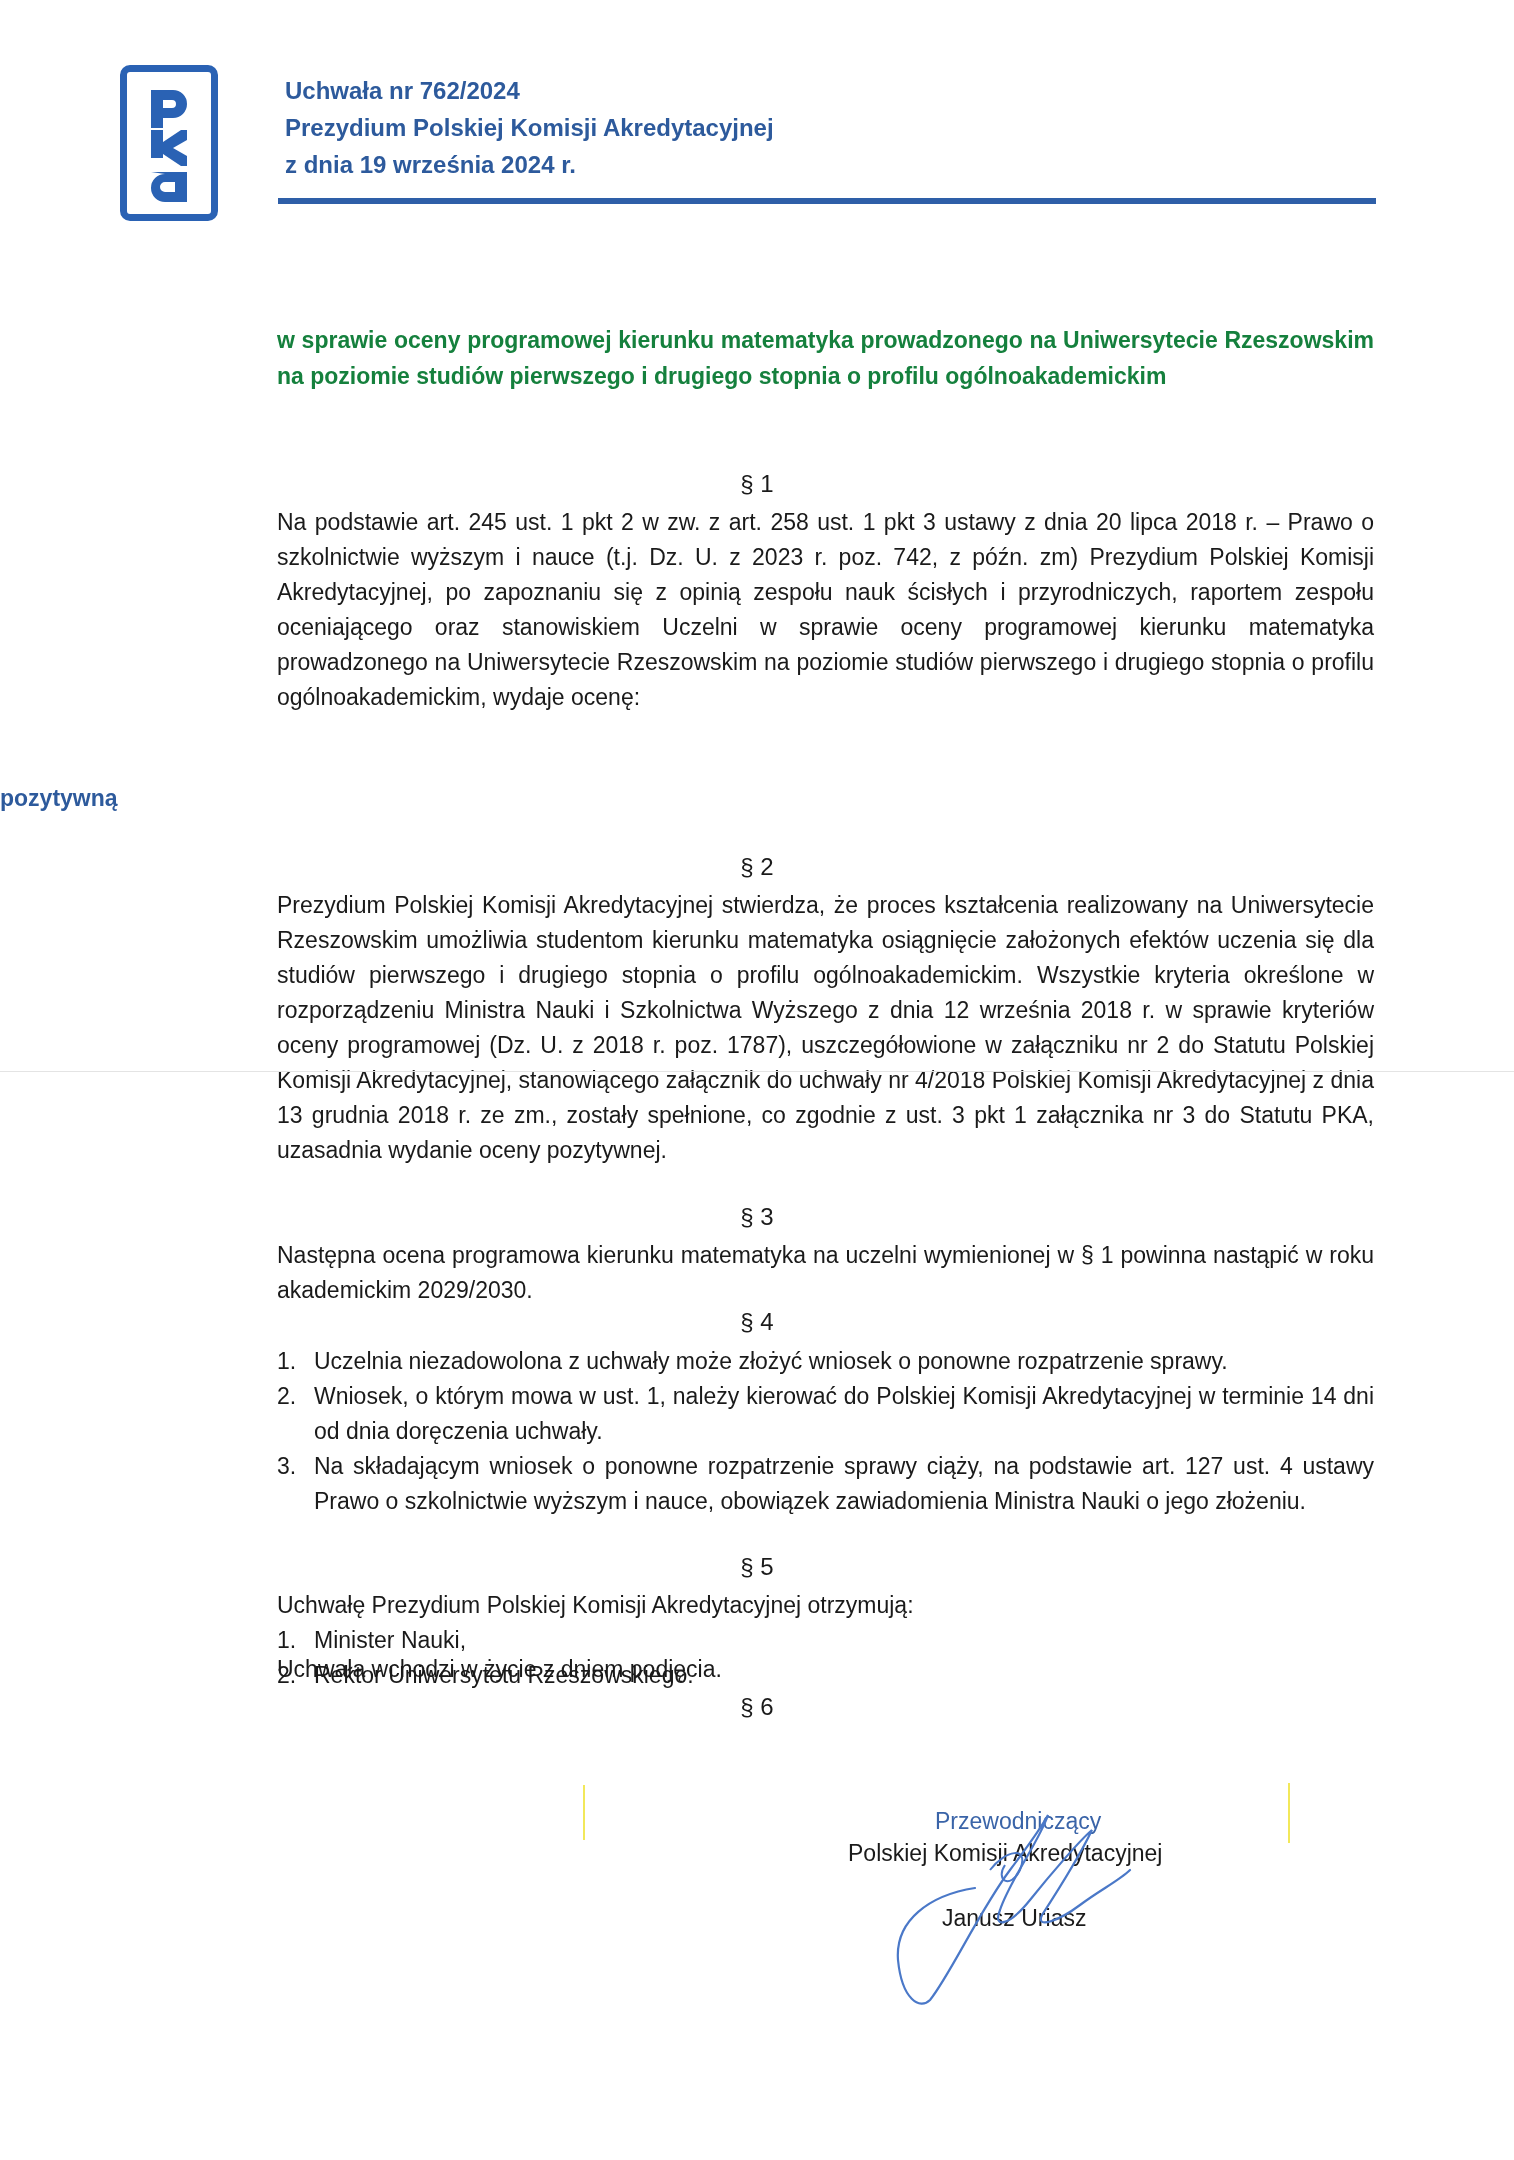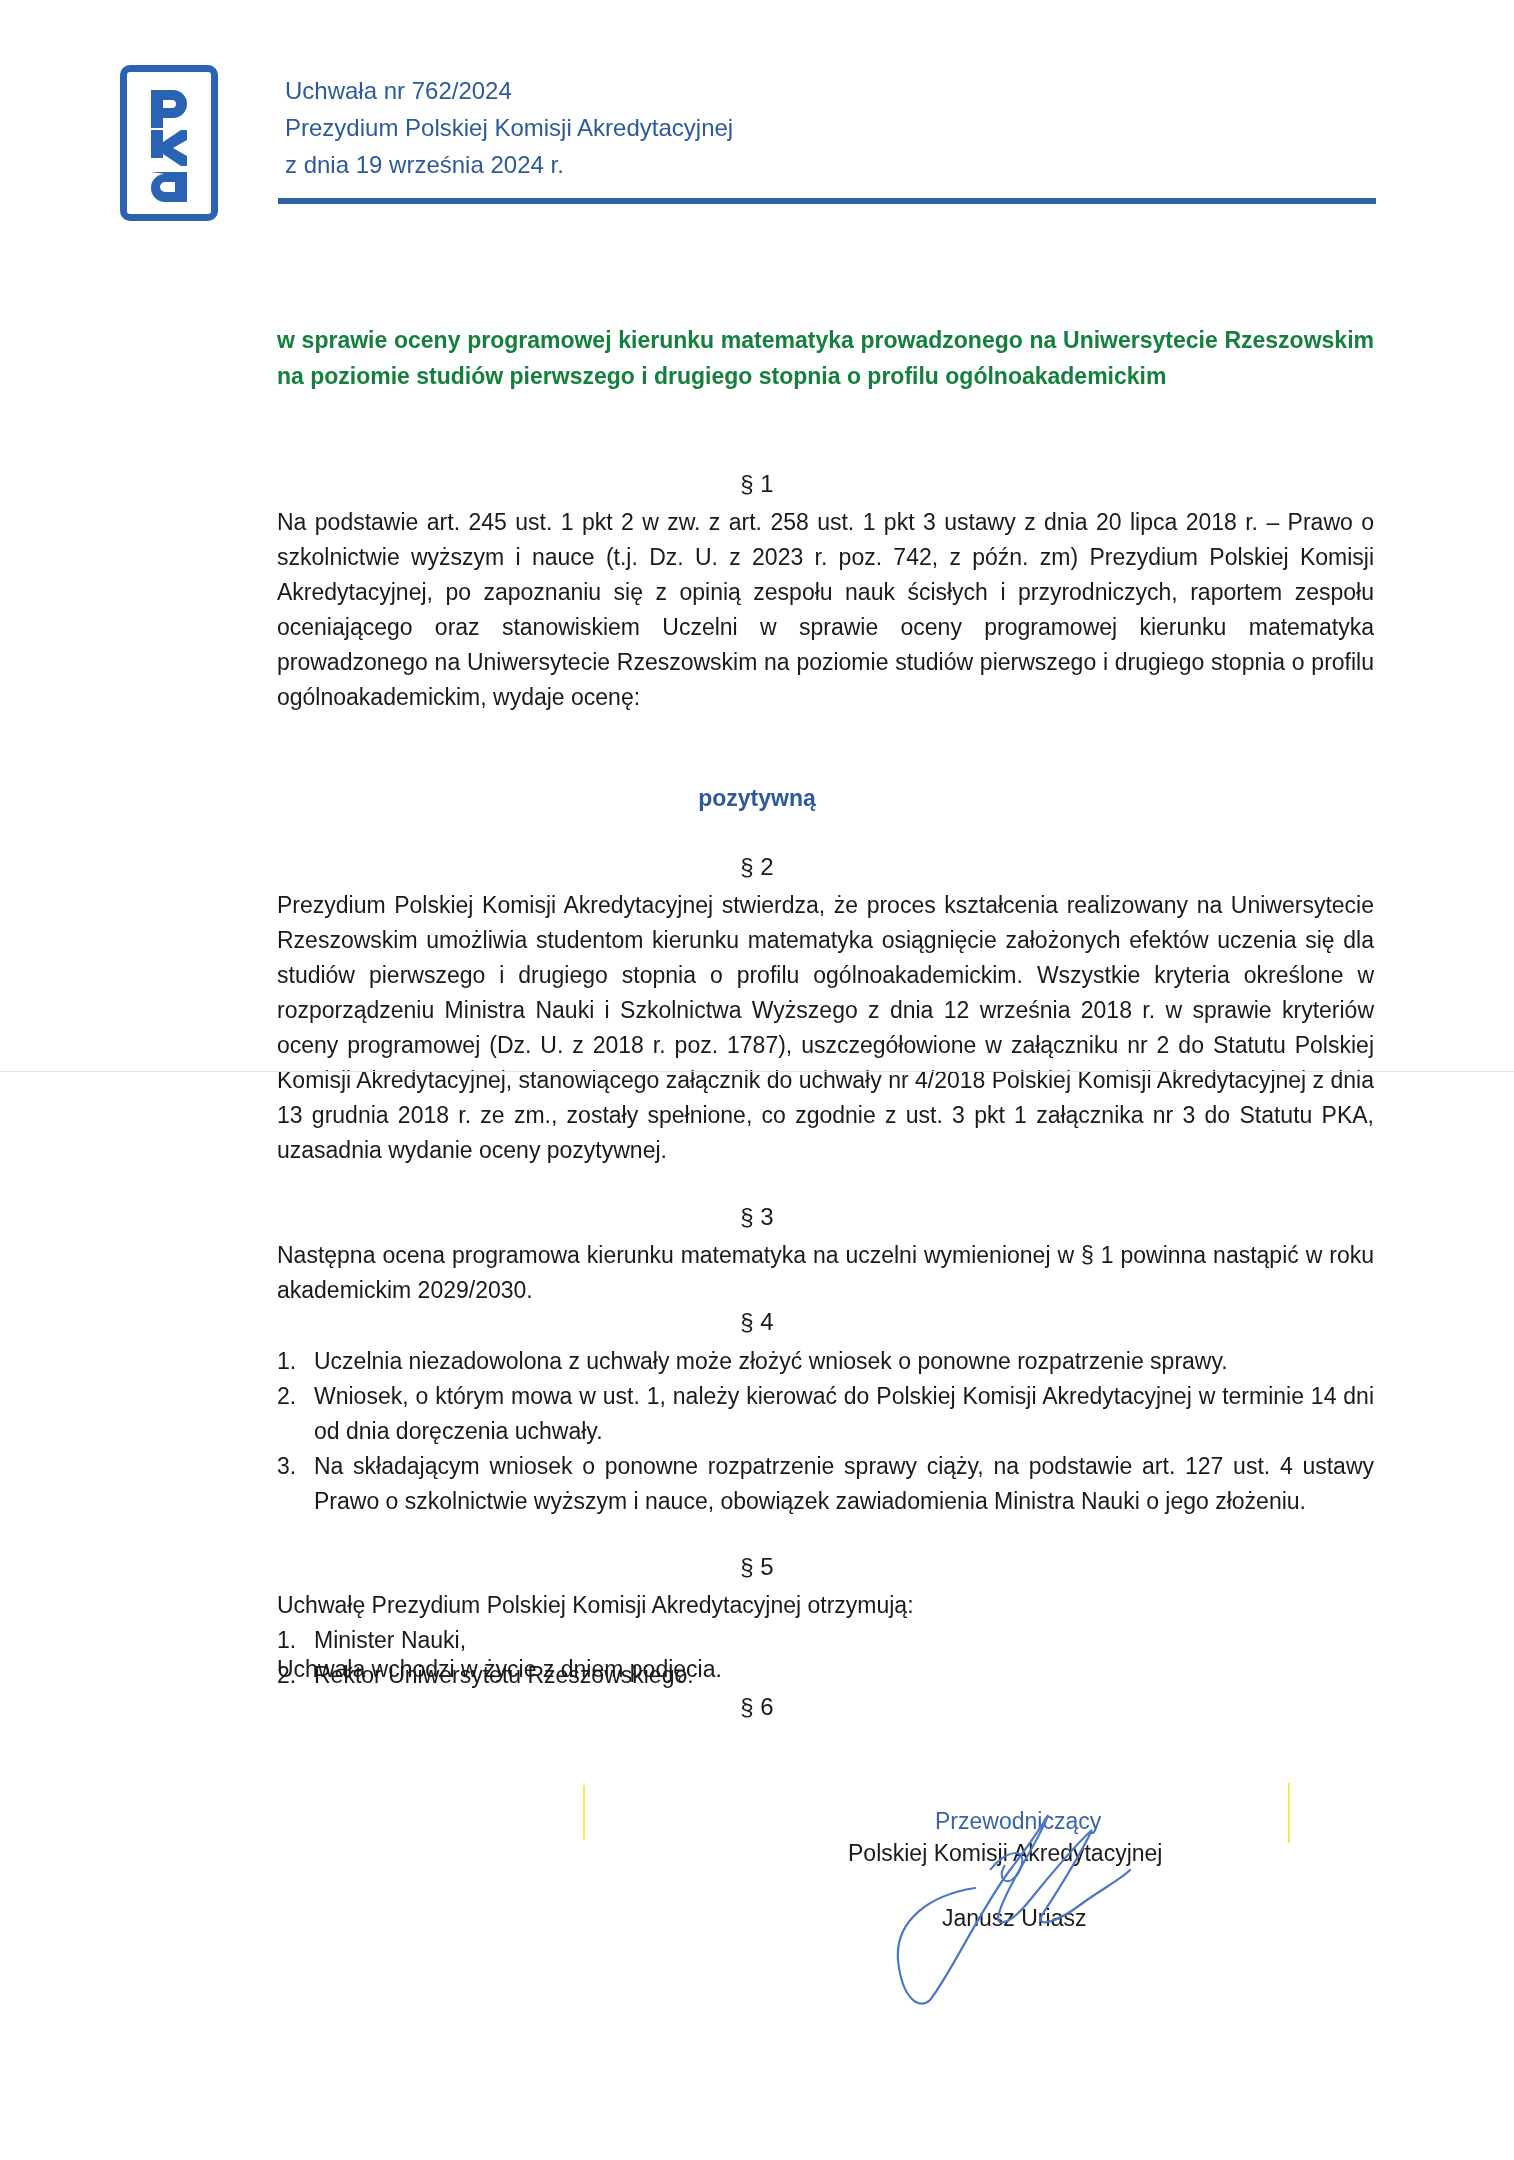--- a/index.html
+++ b/index.html
@@ -1,29 +1,29 @@
 <!DOCTYPE html>
 <html><head>
 <meta charset="utf-8">
 <style>
   html, body { margin:0; padding:0; background:#ffffff; }
   body { width:1514px; height:2160px; position:relative; overflow:hidden;
          font-family:"Liberation Sans", sans-serif; color:#1a1a1a; }
   .logo { position:absolute; left:120px; top:65px; width:98px; height:156px;
           border:7px solid #2a62b4; border-radius:10px; box-sizing:border-box; }
   .logo svg { position:absolute; left:0; top:0; }
-  .hdr { position:absolute; left:285px; top:72px; color:#2d5a9c; font-weight:normal;
+  .hdr { position:absolute; left:285px; top:72px; color:#2d5a9c; font-weight:bold;
          font-size:24px; line-height:37px; }
   .hdr-rule { position:absolute; left:278px; top:198px; width:1098px; height:6px; background:#2e5fa8; }
   .subject { position:absolute; left:277px; top:322px; width:1097px; color:#15803d;
              font-weight:bold; font-size:23px; line-height:36px; text-align:justify; text-align-last:left; }
   .para-sym { position:absolute; width:100%; left:0; text-align:center; font-size:24px; color:#1a1a1a; }
   .body-text { position:absolute; left:277px; width:1097px; font-size:23px; line-height:35px;
                text-align:justify; }
-  .verdict { position:absolute; left:0; width:100%; text-align:center; top:785px;
+  .verdict { position:absolute; left:0; width:100%; top:785px;
              color:#2d5a9c; font-weight:bold; font-size:23px; }
   ol.list { margin:0; padding:0; list-style:none; }
   ol.list li { position:relative; padding-left:37px; }
   ol.list li .num { position:absolute; left:0; top:0; }
   .scanline { position:absolute; left:0; top:1071px; width:1514px; height:1px; background:#e4e4e4; }
   .ymark { position:absolute; width:2px; background:#f2e85a; }
   .sig-block { position:absolute; left:780px; top:1760px; width:560px; height:260px;text-decoration:underline; }
   .sig-title { position:absolute; left:155px; top:48px; color:#3a64a8; font-size:23px; }
   .sig-org { position:absolute; left:68px; top:80px; color:#1a1a1a; font-size:23px; }
   .sig-name { position:absolute; left:162px; top:145px; color:#1a1a1a; font-size:23px; }

